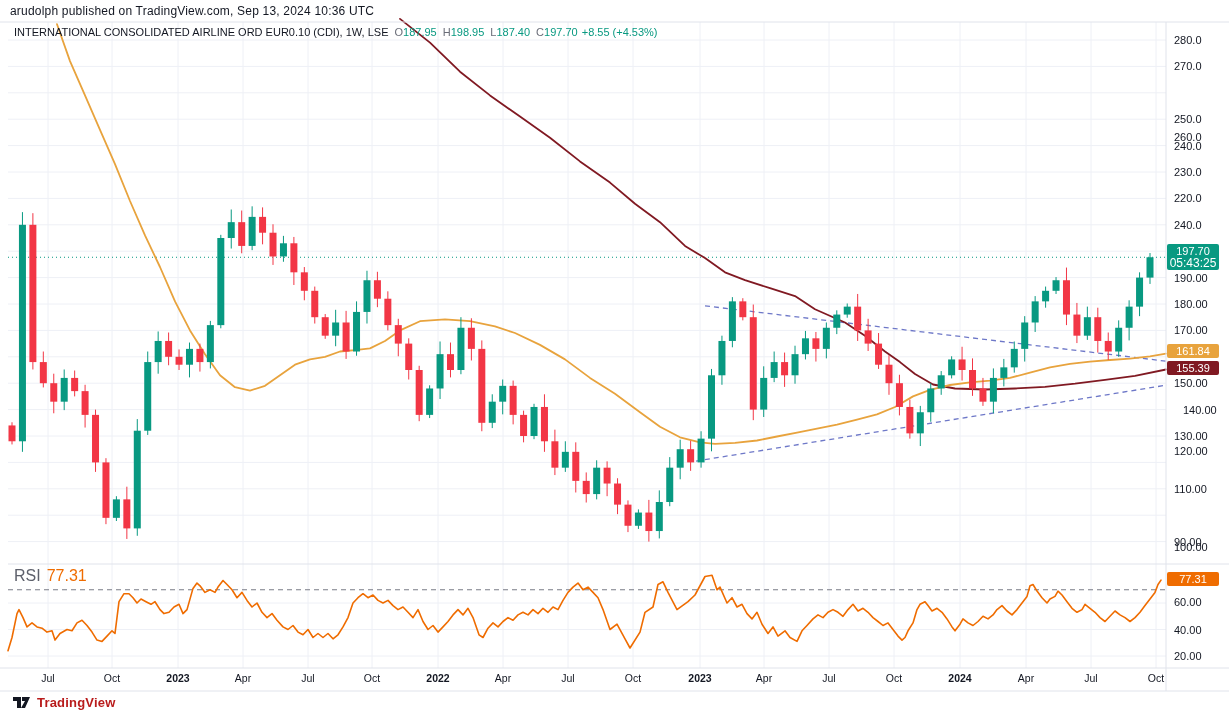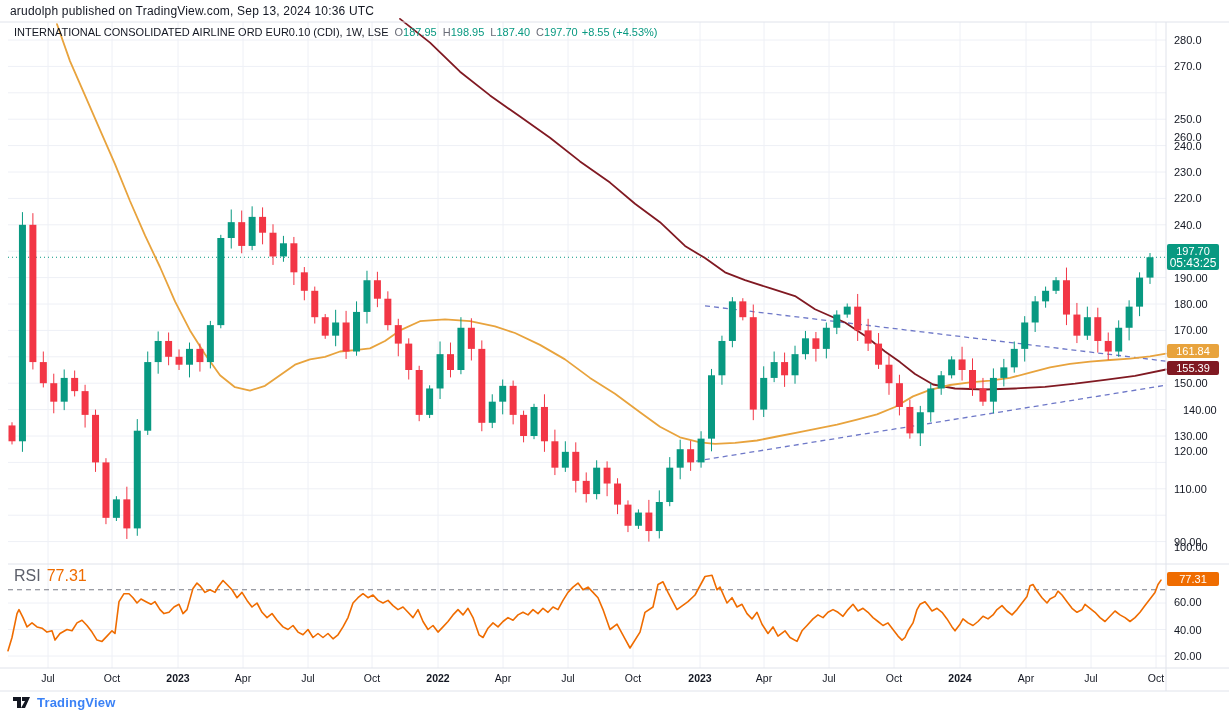--- a/index.html
+++ b/index.html
@@ -18,21 +18,21 @@
   .rsi-leg .rsi-word{color:#5d606b;}
   .rsi-leg .rsi-val{margin-left:6px;}
   .badge{position:absolute;left:1167px;width:52px;border-radius:2px;color:#fff;
          font-size:11px;text-align:center;z-index:5;padding:1px 0;}
   .badge.two{line-height:12px;font-size:11px;}
   .badge .cd{font-size:12px;}
   .axis-label{position:absolute;left:1174px;font-size:11px;color:#131722;z-index:2;}
   .time-label{position:absolute;top:672px;font-size:10.5px;color:#131722;transform:translateX(-50%);z-index:2;}
   .time-label.bold{font-weight:bold;}
   .logo{position:absolute;left:12px;top:694px;display:flex;align-items:center;gap:6px;z-index:3;}
-  .logo .logo-text{font-size:13px;font-weight:bold;color:#3b82f6;letter-spacing:.2px;}
+  .logo .logo-text{font-size:13px;font-weight:bold;color:#b91c1c;letter-spacing:.2px;}
 </style>
 </head>
 <body>
 
 <div class="shot">
 
   <div class="hdr">arudolph published on TradingView.com, Sep 13, 2024 10:36 UTC</div>
 
   <svg class="chart" id="svg-chart" width="1229" height="714" viewBox="0 0 1229 714">
       <g>

